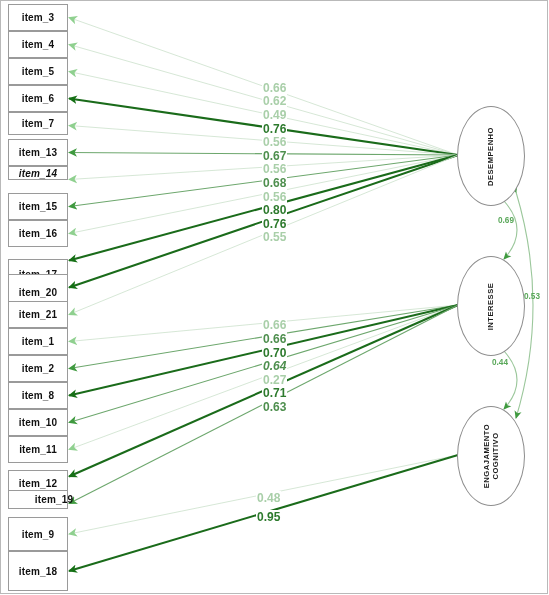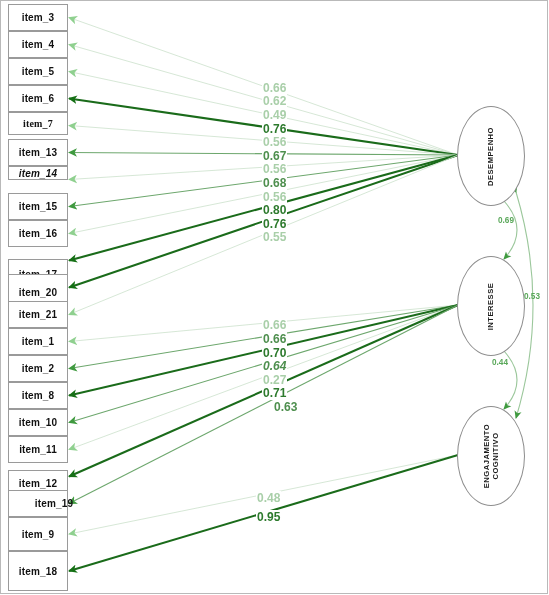--- a/index.html
+++ b/index.html
@@ -99,21 +99,21 @@
     </div>
     <div class="item-box" style="top: 31px; height: 27px;">
       <span>item_4</span>
     </div>
     <div class="item-box" style="top: 58px; height: 27px;">
       <span>item_5</span>
     </div>
     <div class="item-box" style="top: 85px; height: 27px;">
       <span>item_6</span>
     </div>
-    <div class="item-box" style="top: 112px; height: 23px; font-family: Liberation Serif, serif;">
+    <div class="item-box" style="top: 112px; height: 23px;">
       <span>item_7</span>
     </div>
     <div class="item-box" style="top: 139px; height: 27px;">
       <span>item_13</span>
     </div>
     <div class="item-box" style="top: 166px; height: 14px; font-style: italic;">
       <span>item_14</span>
     </div>
     <div class="item-box" style="top: 193px; height: 27px;">
       <span>item_15</span>
@@ -141,21 +141,21 @@
     </div>
     <div class="item-box" style="top: 409px; height: 27px;">
       <span>item_10</span>
     </div>
     <div class="item-box" style="top: 436px; height: 27px;">
       <span>item_11</span>
     </div>
     <div class="item-box" style="top: 463px; height: 27px; margin-top: 7px;">
       <span>item_12</span>
     </div>
-    <div class="item-box" style="top: 490px; height: 27px; padding-left: 32px;">
+    <div class="item-box" style="top: 490px; height: 19px; padding-left: 32px;">
       <span>item_19</span>
     </div>
     <div class="item-box" style="top: 517px; height: 34px;">
       <span>item_9</span>
     </div>
     <div class="item-box" style="top: 551px; height: 40px;">
       <span>item_18</span>
     </div>
   </div>
 <div id="latents-layer">
@@ -188,19 +188,19 @@
     <div class="coef" style="left: 262px; top: 189.553px; color: rgb(169, 207, 169);">0.56</div>
     <div class="coef" style="left: 262px; top: 203.157px; color: rgb(45, 122, 45);">0.80</div>
     <div class="coef" style="left: 262px; top: 216.761px; color: rgb(45, 122, 45);">0.76</div>
     <div class="coef" style="left: 262px; top: 230.365px; color: rgb(169, 207, 169);">0.55</div>
     <div class="coef" style="left: 262px; top: 318.391px; color: rgb(169, 207, 169);">0.66</div>
     <div class="coef" style="left: 262px; top: 331.995px; color: rgb(78, 143, 78);">0.66</div>
     <div class="coef" style="left: 262px; top: 345.599px; color: rgb(45, 122, 45);">0.70</div>
     <div class="coef" style="left: 262px; top: 359.203px; color: rgb(78, 143, 78); font-style: italic;">0.64</div>
     <div class="coef" style="left: 262px; top: 372.807px; color: rgb(169, 207, 169);">0.27</div>
     <div class="coef" style="left: 262px; top: 386.411px; color: rgb(45, 122, 45);">0.71</div>
-    <div class="coef" style="left: 262px; top: 400.015px; color: rgb(78, 143, 78); margin-left: 11px;">0.63</div>
+    <div class="coef" style="left: 262px; top: 400.015px; color: rgb(78, 143, 78);">0.63</div>
     <div class="coef" style="left: 256px; top: 491.023px; color: rgb(169, 207, 169);">0.48</div>
     <div class="coef" style="left: 256px; top: 510.237px; color: rgb(45, 122, 45);">0.95</div>
     <div class="cov-coef" style="left: 498px; top: 216px;">0.69</div>
     <div class="cov-coef" style="left: 524px; top: 292px;">0.53</div>
     <div class="cov-coef" style="left: 492px; top: 358px;">0.44</div>
   </div>
 
 </body></html>

